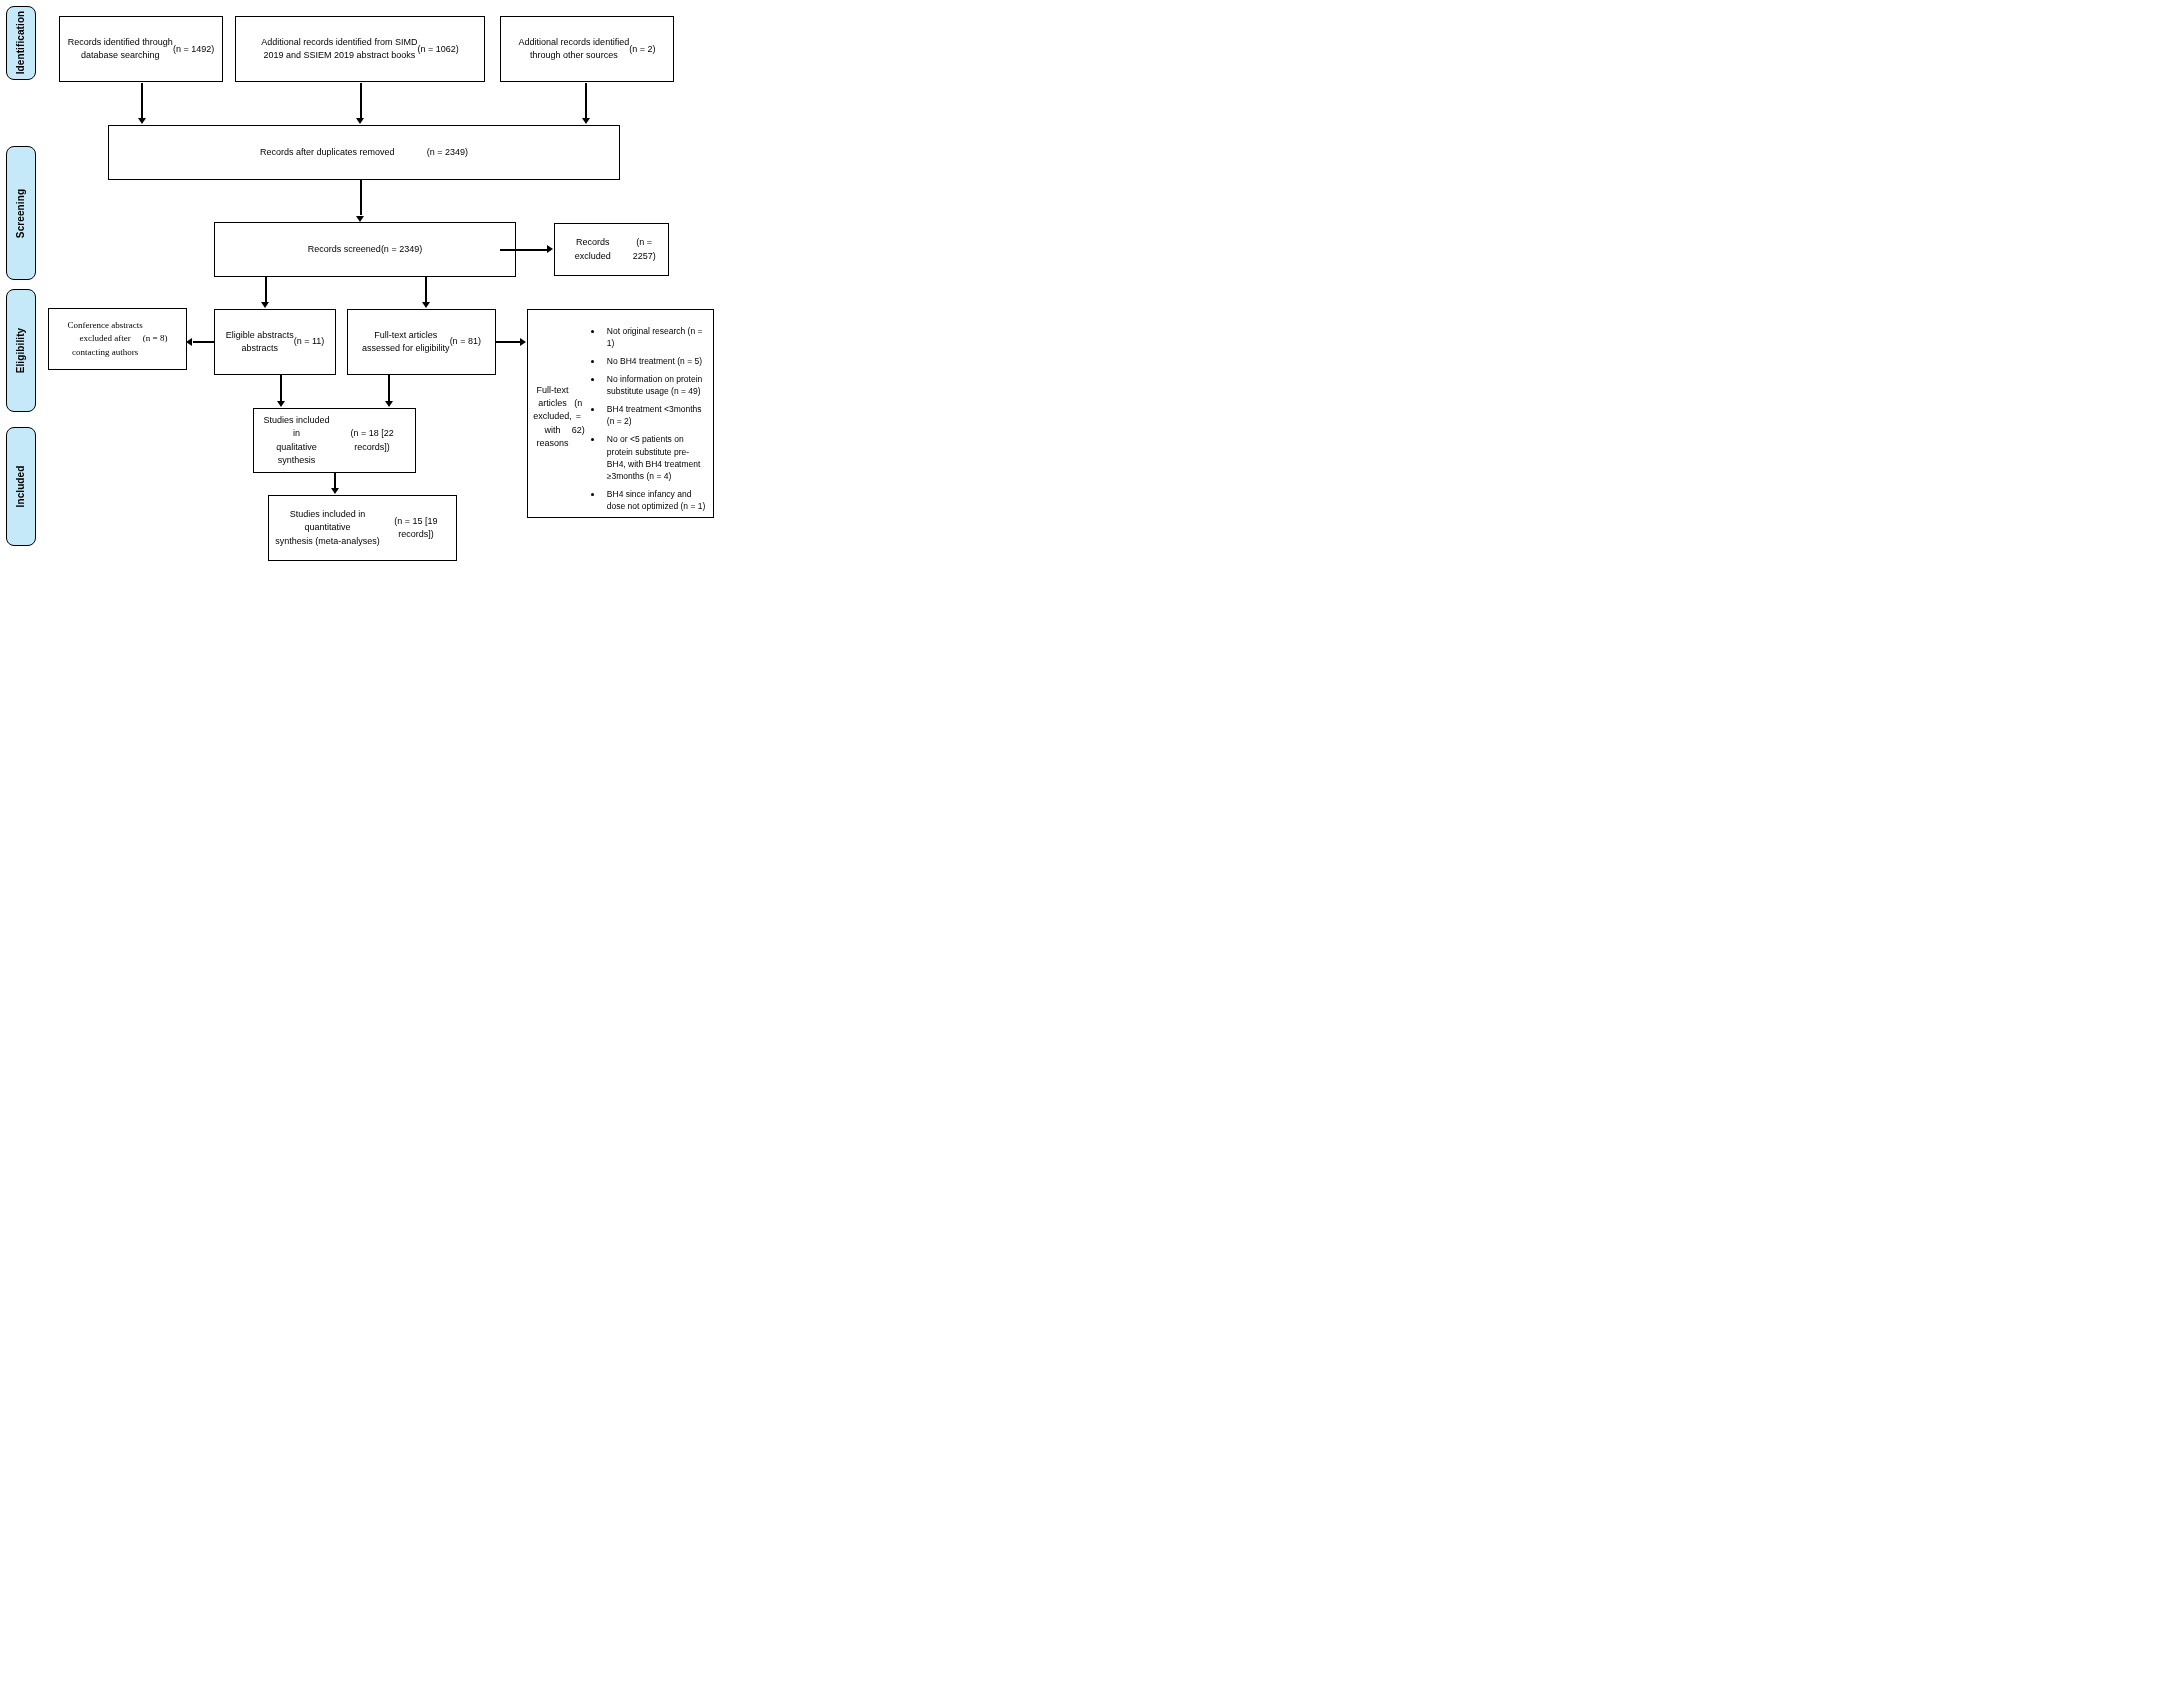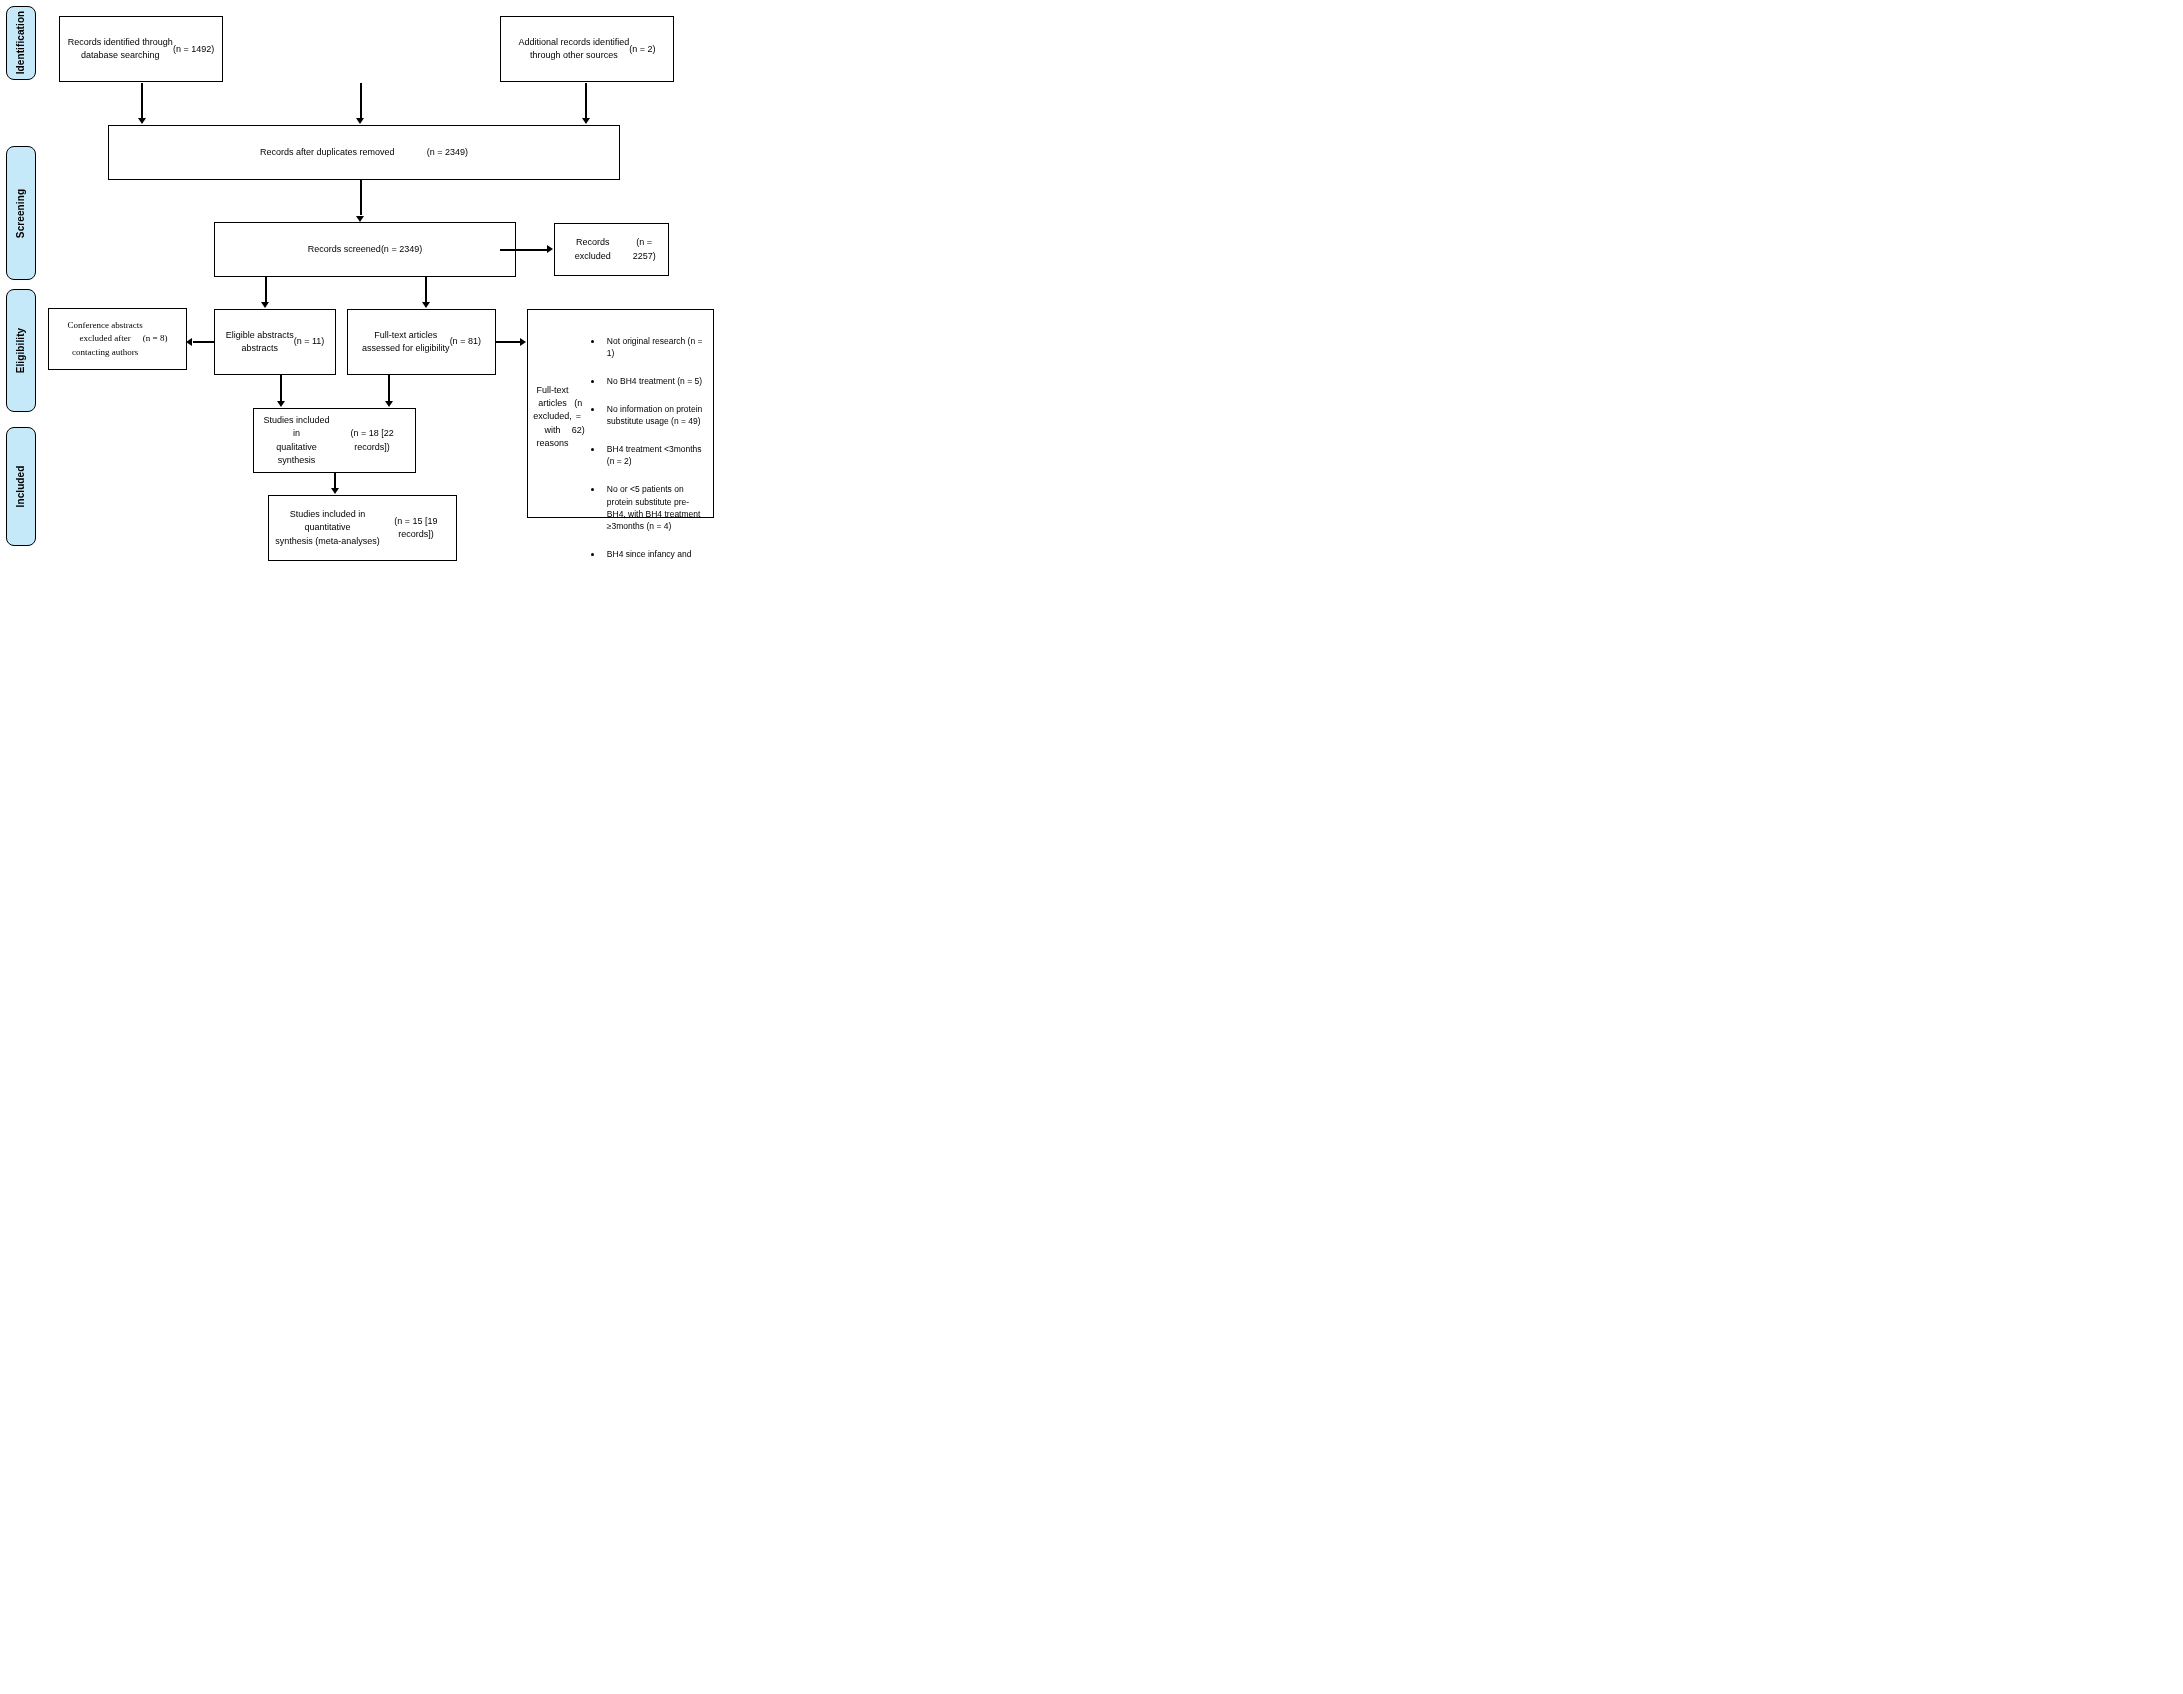--- a/index.html
+++ b/index.html
@@ -61,21 +61,21 @@
   }
   .fbox.listbox ul {
     margin: 2px 0 0 0;
     padding: 0 2px 0 18px;
     text-align: left;
     align-self: stretch;
   }
   .fbox.listbox li {
     font-size: 8.5px;
     line-height: 1.42;
-    margin: 16px 0;
+    margin: 6px 0;
     padding-left: 4px;
   }
   
   .vline, .hline {
     position: absolute;
     background: var(--line-color, #000);
   }
   .vline { width: 1.5px; }
   .hline { height: 1.5px; }
   .head-down {
@@ -115,20 +115,25 @@
     <span>Eligibility</span>
   </div>
   <div class="stage" style="top:427px; height:119px;">
     <span>Included</span>
   </div>
 
   <div class="fbox" style="left:59px; top:16.4px; width:164px; height:66px;">
     <div class="label">Records identified through
 database searching</div>
     <div class="count">(n = 1492)</div>
+  </div>
+  <div class="fbox" style="left:235px; top:16.4px; width:250px; height:66px;">
+    <div class="label">Additional records identified from SIMD
+2019 and SSIEM 2019 abstract books</div>
+    <div class="count">(n = 1062)</div>
   </div>
   <div class="fbox" style="left:500px; top:16.4px; width:174px; height:66px;">
     <div class="label">Additional records identified
 through other sources</div>
     <div class="count">(n = 2)</div>
   </div>
 
   <div class="fbox" style="left:108px; top:125px; width:512px; height:55px;gap:32px;">
     <div class="label">Records after duplicates removed</div>
     <div class="count">(n = 2349)</div>

